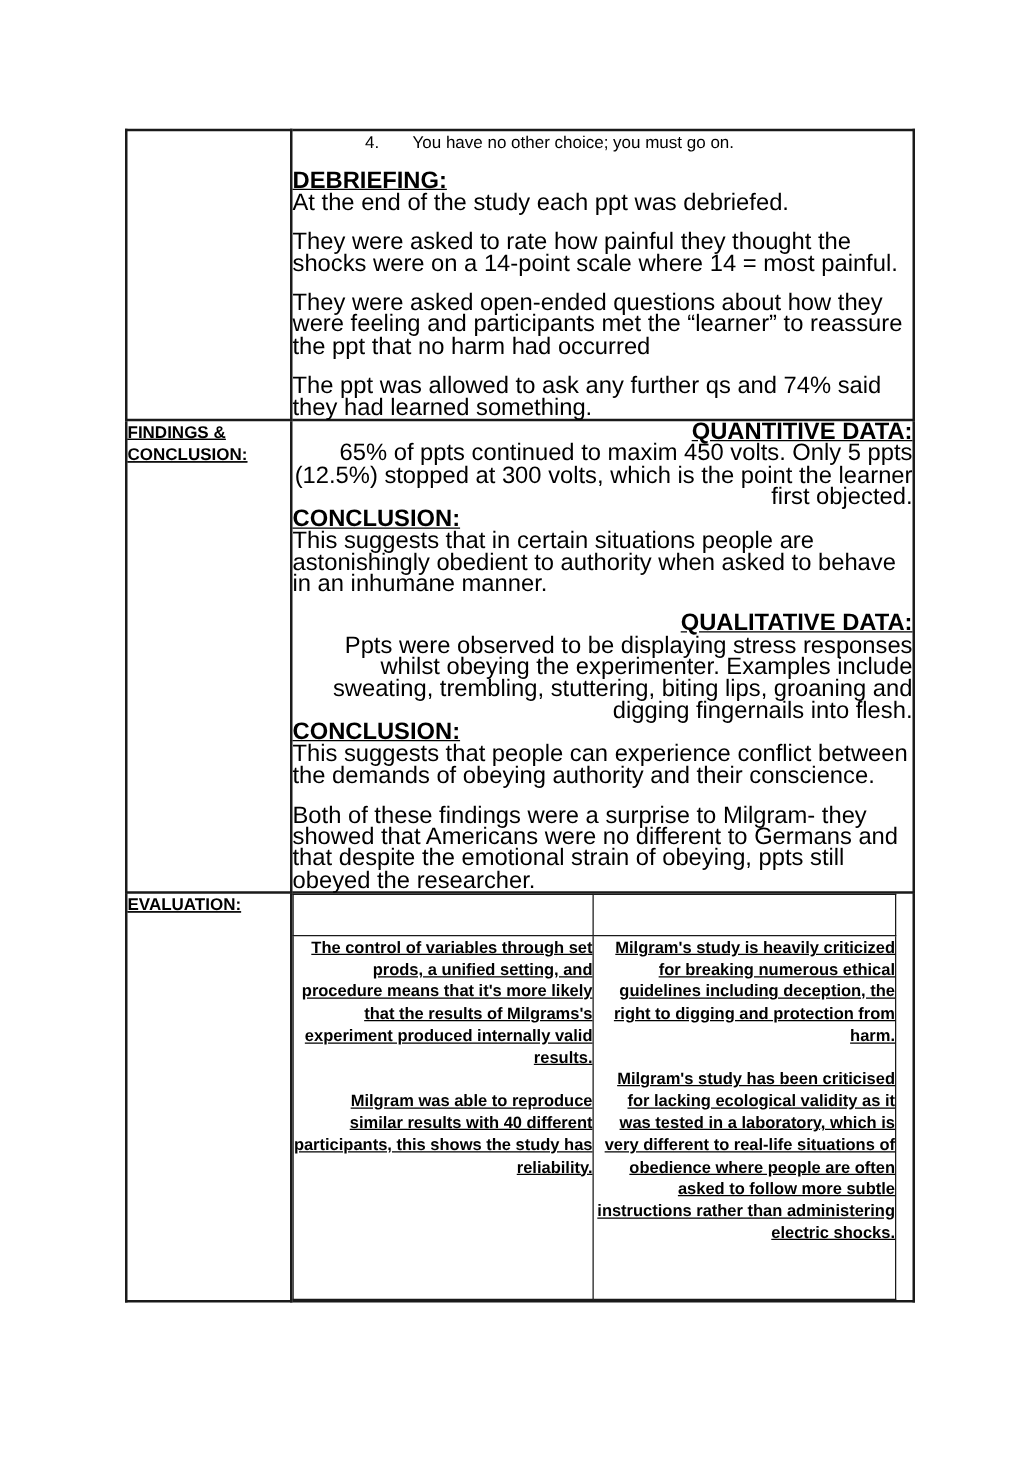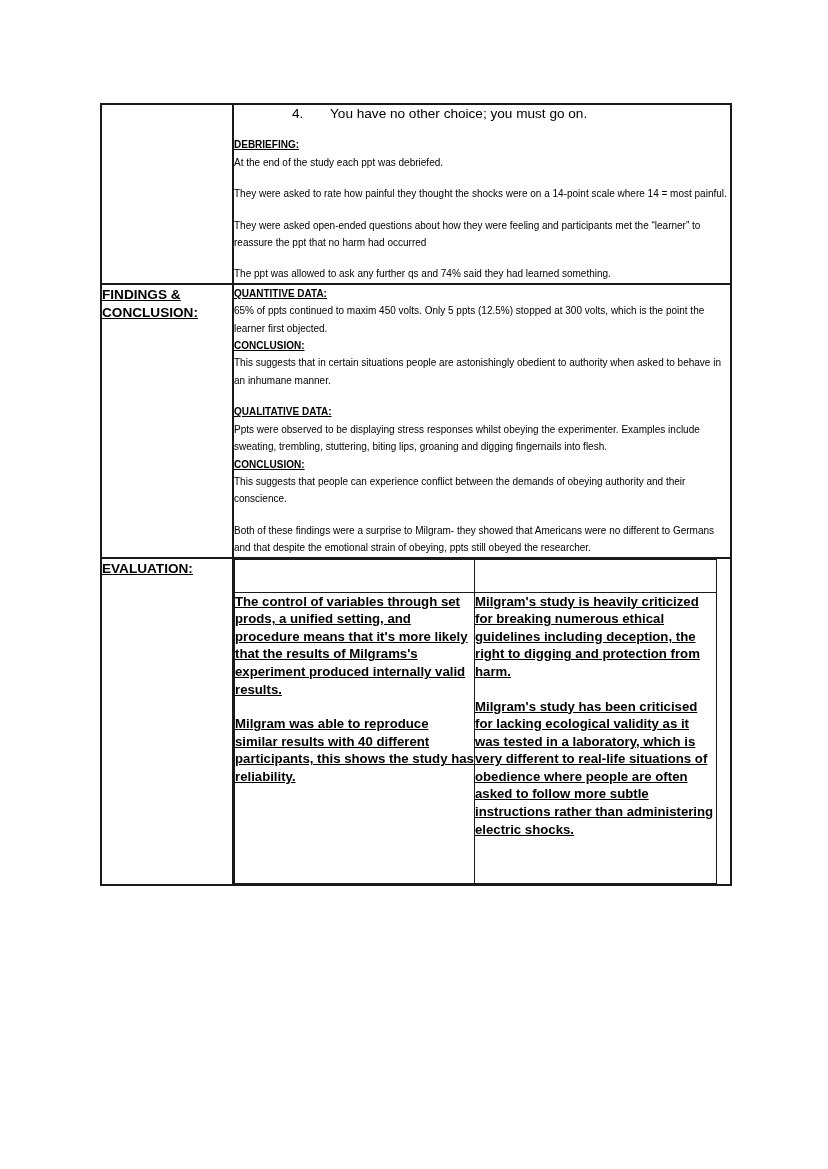--- a/index.html
+++ b/index.html
@@ -52,24 +52,24 @@
     font-size: 13.6px;
     font-weight: bold;
     line-height: 17px;
     text-decoration: underline;
     display: inline;
   }
 
   
   p.para {
     margin: 0 0 14px 0;
-    font-size: 10px;
+    font-size: 19px;
     line-height: 17.4px;
   }
-  p.para.tight { margin-bottom: 0; }
+  p.para.tight { margin-bottom: 0; text-align: right; }
   p.para.last  { margin-bottom: 0; margin-top: 13px; }
 
   .hd {
     font-weight: bold;
     text-decoration: underline;
   }
 
   .numlist {
     margin: 0 0 14px 0;
     padding: 0;
@@ -94,20 +94,21 @@
   .eval-table {
     width: 480px;
     border-collapse: collapse;
     table-layout: fixed;
     margin-left: 0;
   }
   .eval-table td {
     border: 1.5px solid #1a1a1a;
     vertical-align: top;
     padding: 0;
+    text-align: right;
   }
   .eval-head-cell { height: 32px; }
   .eval-col-a { width: 239px; }
   .eval-col-b { width: 241px; }
   .eval-body-cell {
     padding: 10px 6px 8px 8px;
     height: 290px;
   }
   .eval-body-cell.tall { height: 290px; }
 

